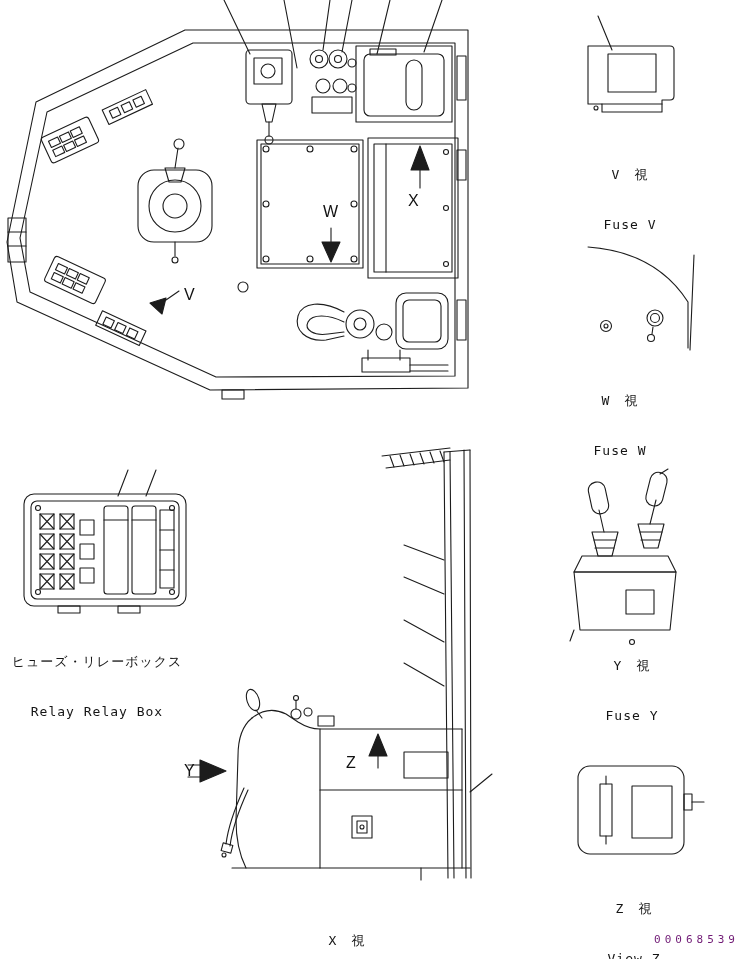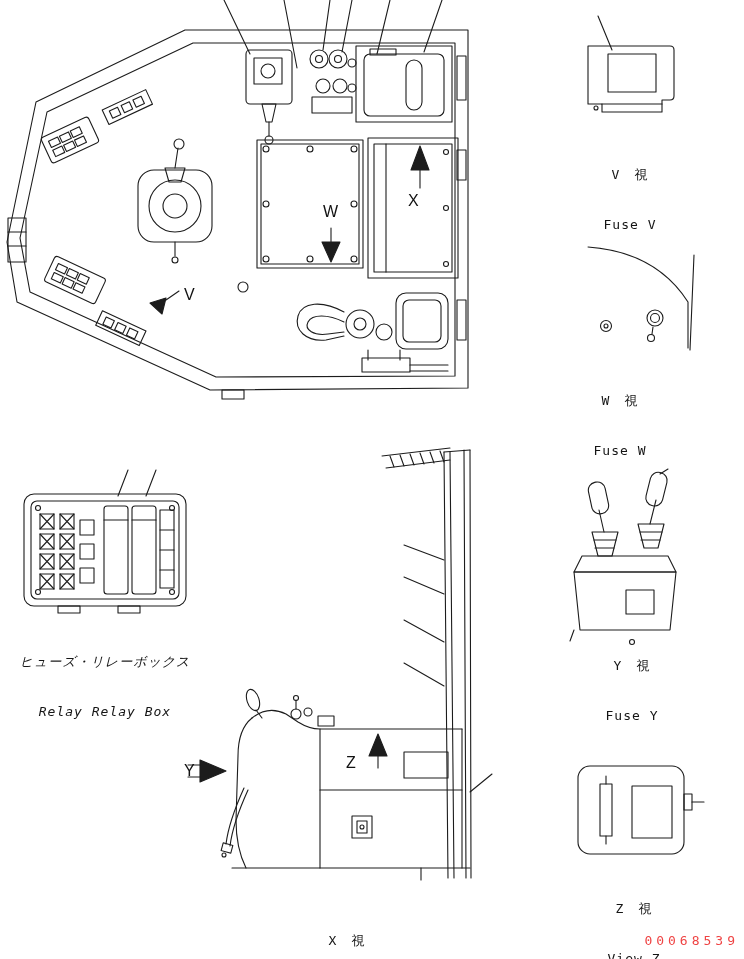--- a/index.html
+++ b/index.html
@@ -26,23 +26,23 @@
   .cap .en{display:block;}
   .marker{
     position:absolute;
     font-family:"Liberation Sans","DejaVu Sans",sans-serif;
     font-size:16px;
     color:#111;
   }
   .drawing-number{
     position:absolute;
     right:5px;top:933px;
-    font-size:13px;
+    font-size:11px;
     letter-spacing:4px;
-    color:#ef4444;
+    color:#701a75;
   }
 </style>
 </head>
 <body>
 
 <div class="page">
 
   <svg width="744" height="959" viewBox="0 0 744 959" fill="none" stroke="#1c1c1c" stroke-width="1.1" stroke-linejoin="round" stroke-linecap="round">
 
     <g>
@@ -325,21 +325,21 @@
   <div class="cap" style="left:630px;top:133px;">
     <span class="jp">V　視</span>
     <span class="en">Fuse V</span>
   </div>
 
   <div class="cap" style="left:620px;top:359px;">
     <span class="jp">W　視</span>
     <span class="en">Fuse W</span>
   </div>
 
-  <div class="cap" style="left:105px;top:620px;font-style:italic;">
+  <div class="cap" style="left:97px;top:620px;">
     <span class="jp">ヒューズ・リレーボックス</span>
     <span class="en">Relay Relay Box</span>
   </div>
 
   <div class="cap" style="left:632px;top:624px;">
     <span class="jp">Y　視</span>
     <span class="en">Fuse Y</span>
   </div>
 
   <div class="cap" style="left:347px;top:899px;">

